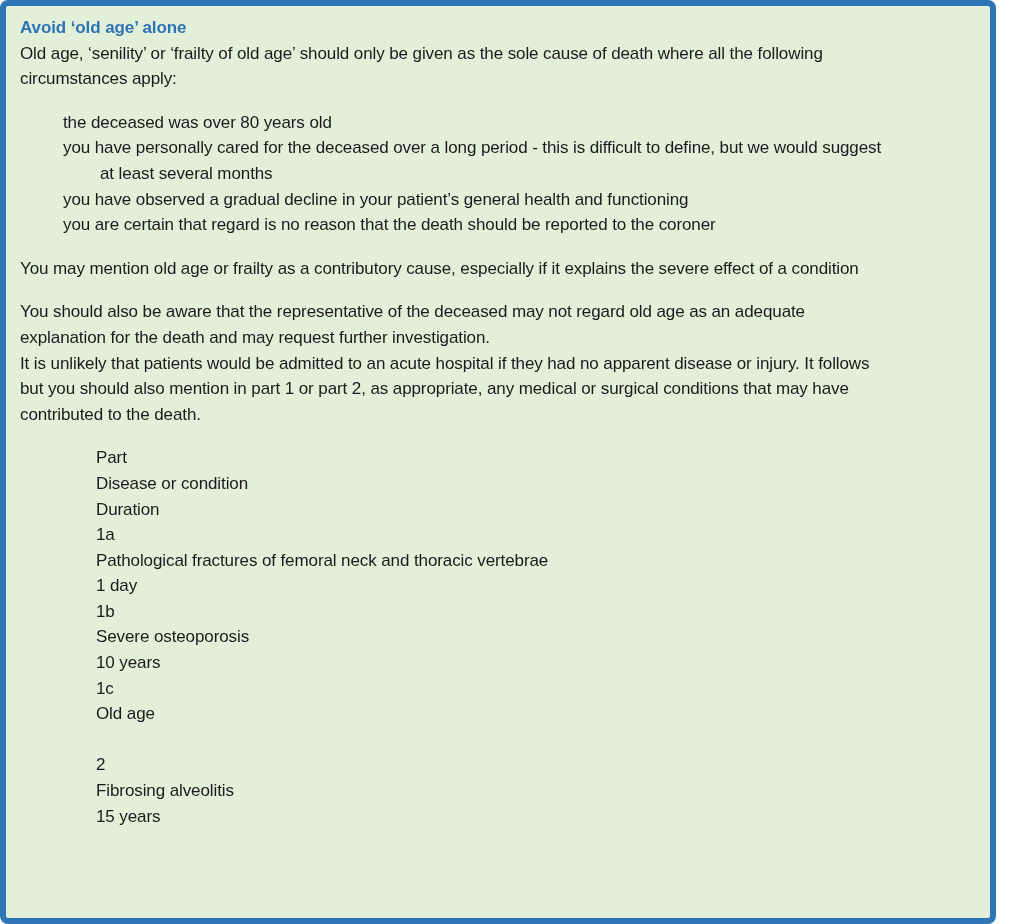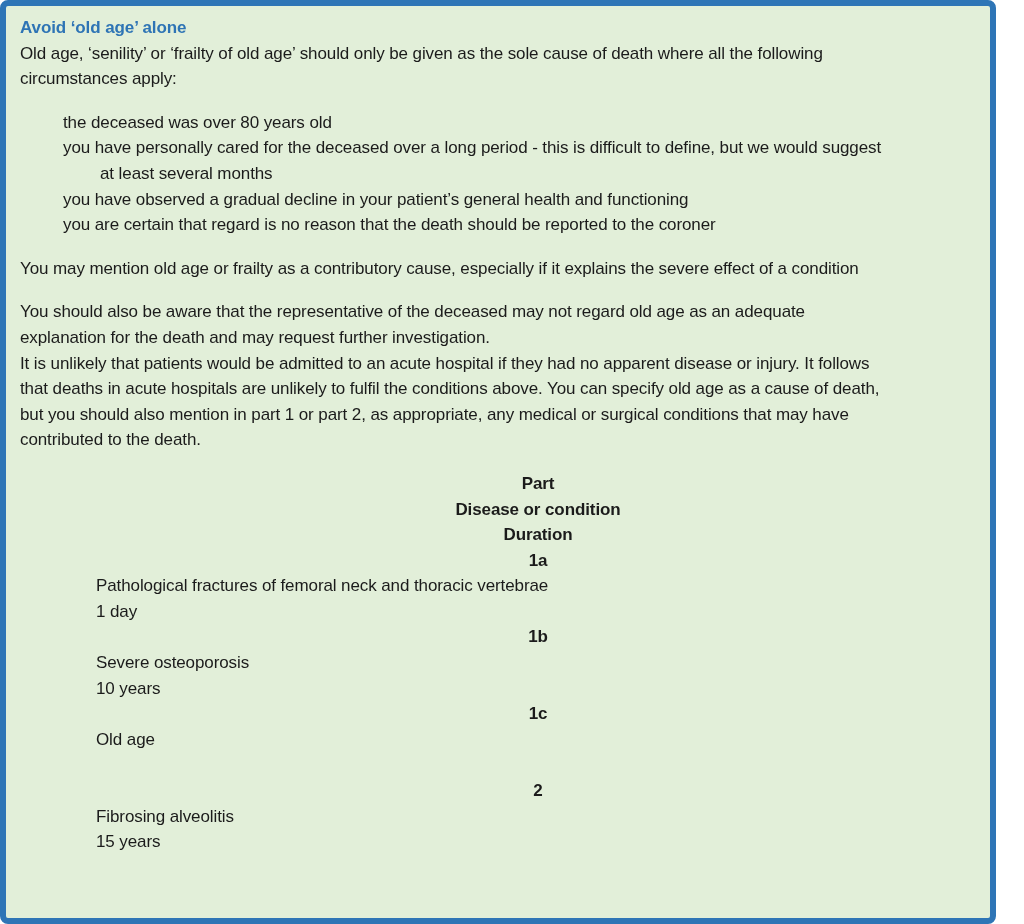--- a/index.html
+++ b/index.html
@@ -31,21 +31,21 @@
     font-weight: bold;
     margin: 0;
   }
   .para {
     margin: 0 0 18px 0;
   }
   .line { white-space: nowrap; }
   .ind1 { padding-left: 43px; }
   .ind2 { padding-left: 80px; }
   .example .line { padding-left: 76px; }
-  .b { font-weight: bold; text-align: center; }
+  .b { font-weight: normal; }
 </style>
 </head>
 <body>
 
 <div class="frame">
 
   <div class="heading">Avoid ‘old age’ alone</div>
 
   <div class="para">
       <div class="line">Old age, ‘senility’ or ‘frailty of old age’ should only be given as the sole cause of death where all the following</div>
@@ -61,21 +61,20 @@
     </div>
 
   <div class="para">
       <div class="line">You may mention old age or frailty as a contributory cause, especially if it explains the severe effect of a condition</div>
     </div>
 
   <div class="para">
       <div class="line">You should also be aware that the representative of the deceased may not regard old age as an adequate</div>
       <div class="line">explanation for the death and may request further investigation.</div>
       <div class="line">It is unlikely that patients would be admitted to an acute hospital if they had no apparent disease or injury. It follows</div>
-      <div class="line">that deaths in acute hospitals are unlikely to fulfil the conditions above. You can specify old age as a cause of death,</div>
       <div class="line">but you should also mention in part 1 or part 2, as appropriate, any medical or surgical conditions that may have</div>
       <div class="line">contributed to the death.</div>
     </div>
 
 
   <div class="example">
       <div class="line b">Part</div>
       <div class="line b">Disease or condition</div>
       <div class="line b">Duration</div>
       <div class="line b">1a</div>

